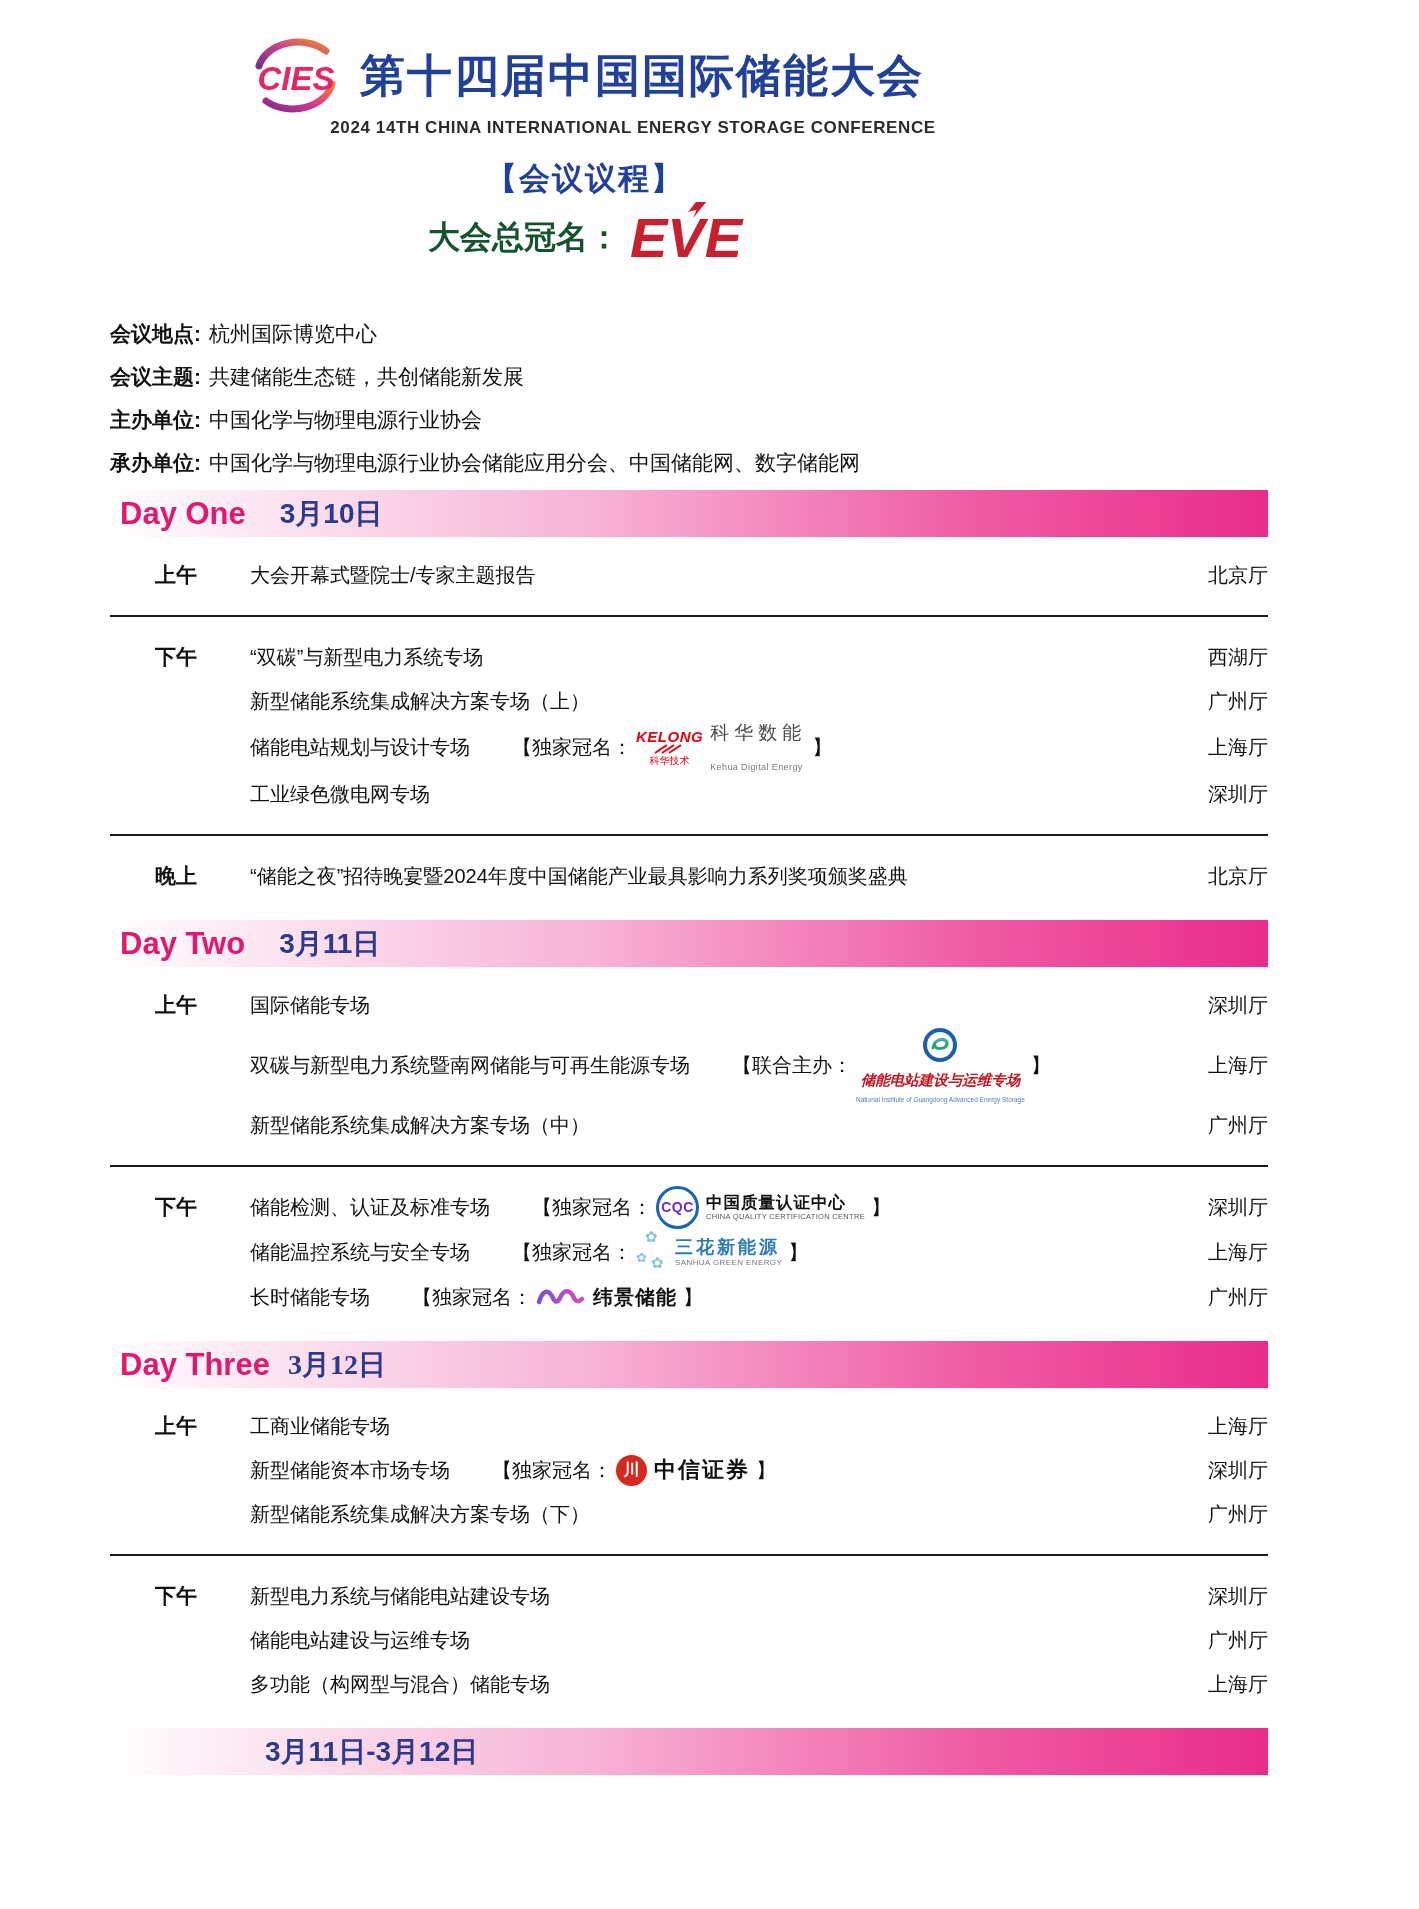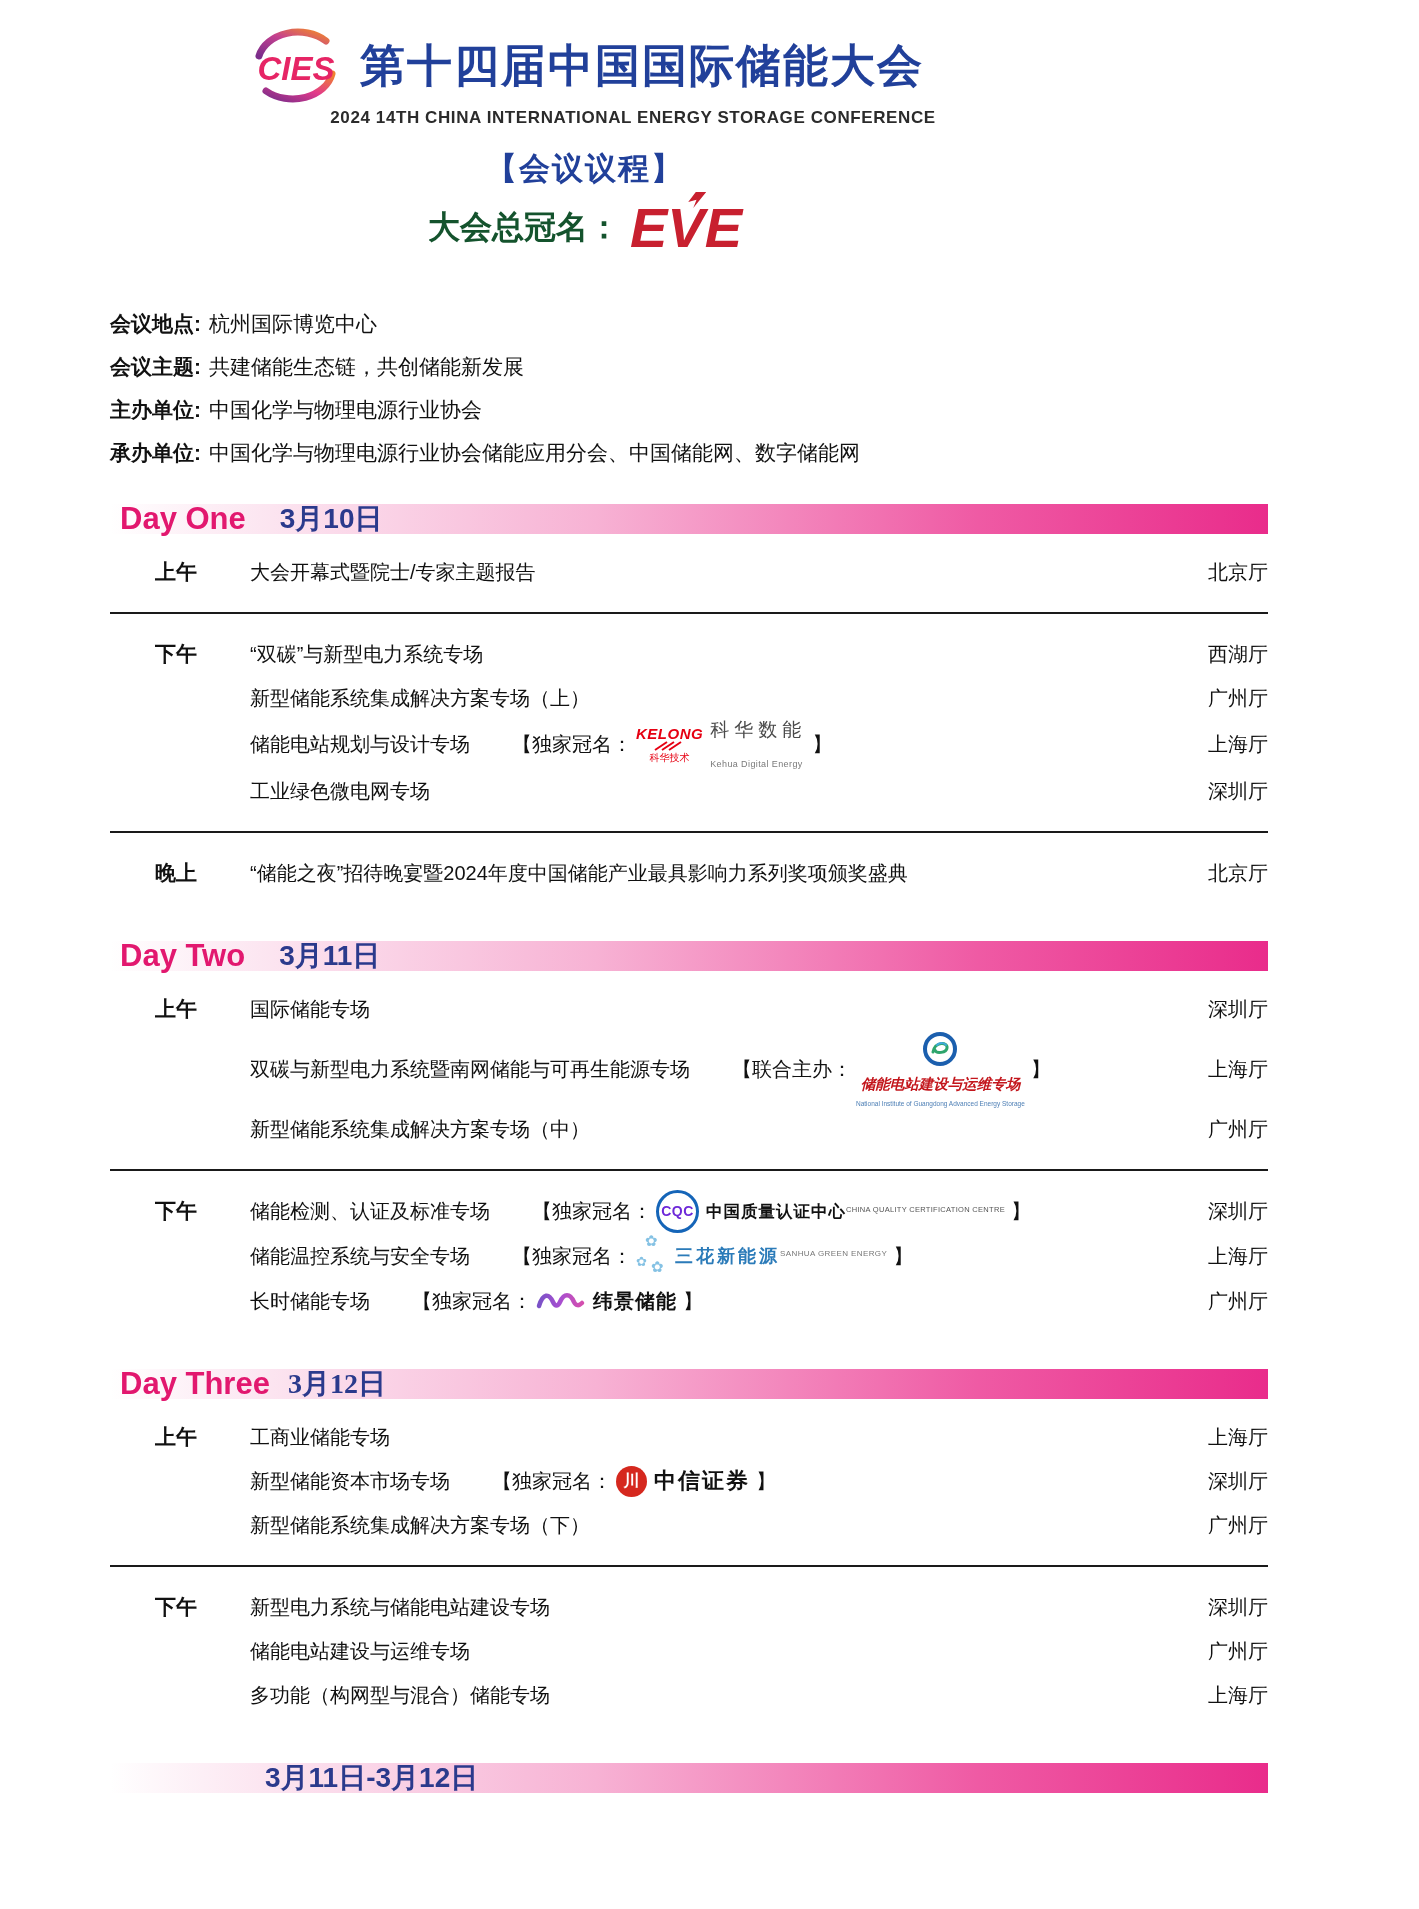--- a/index.html
+++ b/index.html
@@ -8,21 +8,21 @@
     width:1419px;height:1909px;
     background:#fff;
     font-family:"Liberation Sans","DejaVu Sans",sans-serif;
     color:#111;
     overflow:hidden;
     box-sizing:border-box;
   }
   .content{width:1158px;margin-left:110px;}
 
   
-  .header{width:1170px;text-align:center;padding-top:28px;}
+  .header{width:1170px;text-align:center;padding-top:38px;}
   .titleline{display:flex;align-items:center;justify-content:center;gap:14px;}
   .cies-svg{flex:0 0 auto;}
   .conf-title{
     color:#21409a;font-size:45px;font-weight:900;letter-spacing:2px;white-space:nowrap;
   }
   .conf-sub{
     margin-top:4px;margin-left:96px;
     color:#2b2b2b;font-size:17px;font-weight:700;letter-spacing:0.6px;
   }
   .agenda-heading{margin-top:20px;color:#21409a;font-size:31px;font-weight:800;letter-spacing:2px;}
@@ -37,21 +37,21 @@
     clip-path:polygon(42% 0,100% 0,28% 100%,46% 48%,0 62%);
   }
 
   
   .info-list{margin-top:46px;}
   .info-row{font-size:21px;line-height:43px;white-space:nowrap;}
   .info-label{font-weight:800;margin-right:8px;}
 
   
   .day-banner{
-    margin-top:30px;height:30px;display:flex;align-items:center;
+    margin-top:6px;height:47px;display:flex;align-items:center;
     background:linear-gradient(90deg,#ffffff 0%,#fdeff6 8%,#f7b2d4 42%,#ef5aa4 75%,#e92c8b 100%);
     padding-left:10px;box-sizing:border-box;
   }
   .day-name{color:#e2186f;font-size:31px;font-weight:800;}
   .day-date{color:#2b3a8c;font-size:28px;font-weight:800;margin-left:34px;}
   .range-banner .day-date{margin-left:145px;}
 
   
   .block{display:flex;padding:16px 0;}
   .time-col{width:140px;box-sizing:border-box;padding-left:45px;
@@ -77,21 +77,21 @@
   
   .logo-gd{display:inline-flex;flex-direction:column;align-items:center;line-height:1;}
   .gd-name{color:#c3161c;font-size:14.5px;font-weight:700;font-style:italic;margin-top:3px;
            font-family:"Liberation Serif","DejaVu Serif",serif;white-space:nowrap;}
   .gd-sub{color:#4d7fb5;font-size:6.5px;margin-top:2px;white-space:nowrap;}
 
   
   .cqc-badge{width:37px;height:37px;border:3px solid #1565b8;border-radius:50%;
              color:#6d28d9;font-weight:800;font-size:14px;display:inline-flex;
              align-items:center;justify-content:center;letter-spacing:0.5px;flex:0 0 auto;}
-  .spname-col{display:inline-flex;flex-direction:row;line-height:1;align-items:flex-start;}
+  .spname-col{display:inline-flex;flex-direction:column;line-height:1;align-items:flex-start;}
   .cqc-name{color:#111;font-size:16.5px;font-weight:800;letter-spacing:1px;}
   .cqc-sub{color:#555;font-size:7.5px;margin-top:3px;letter-spacing:0.3px;}
 
   
   .sanhua-flowers{position:relative;width:32px;height:46px;flex:0 0 auto;}
   .sanhua-flowers span{position:absolute;color:#85c2e4;line-height:1;}
   .sanhua-flowers .f1{font-size:15px;left:9px;top:0;}
   .sanhua-flowers .f2{font-size:13px;left:0;top:22px;}
   .sanhua-flowers .f3{font-size:15px;left:15px;top:26px;}
   .sanhua-name{color:#2b7bb9;font-size:18px;font-weight:700;letter-spacing:3px;}

